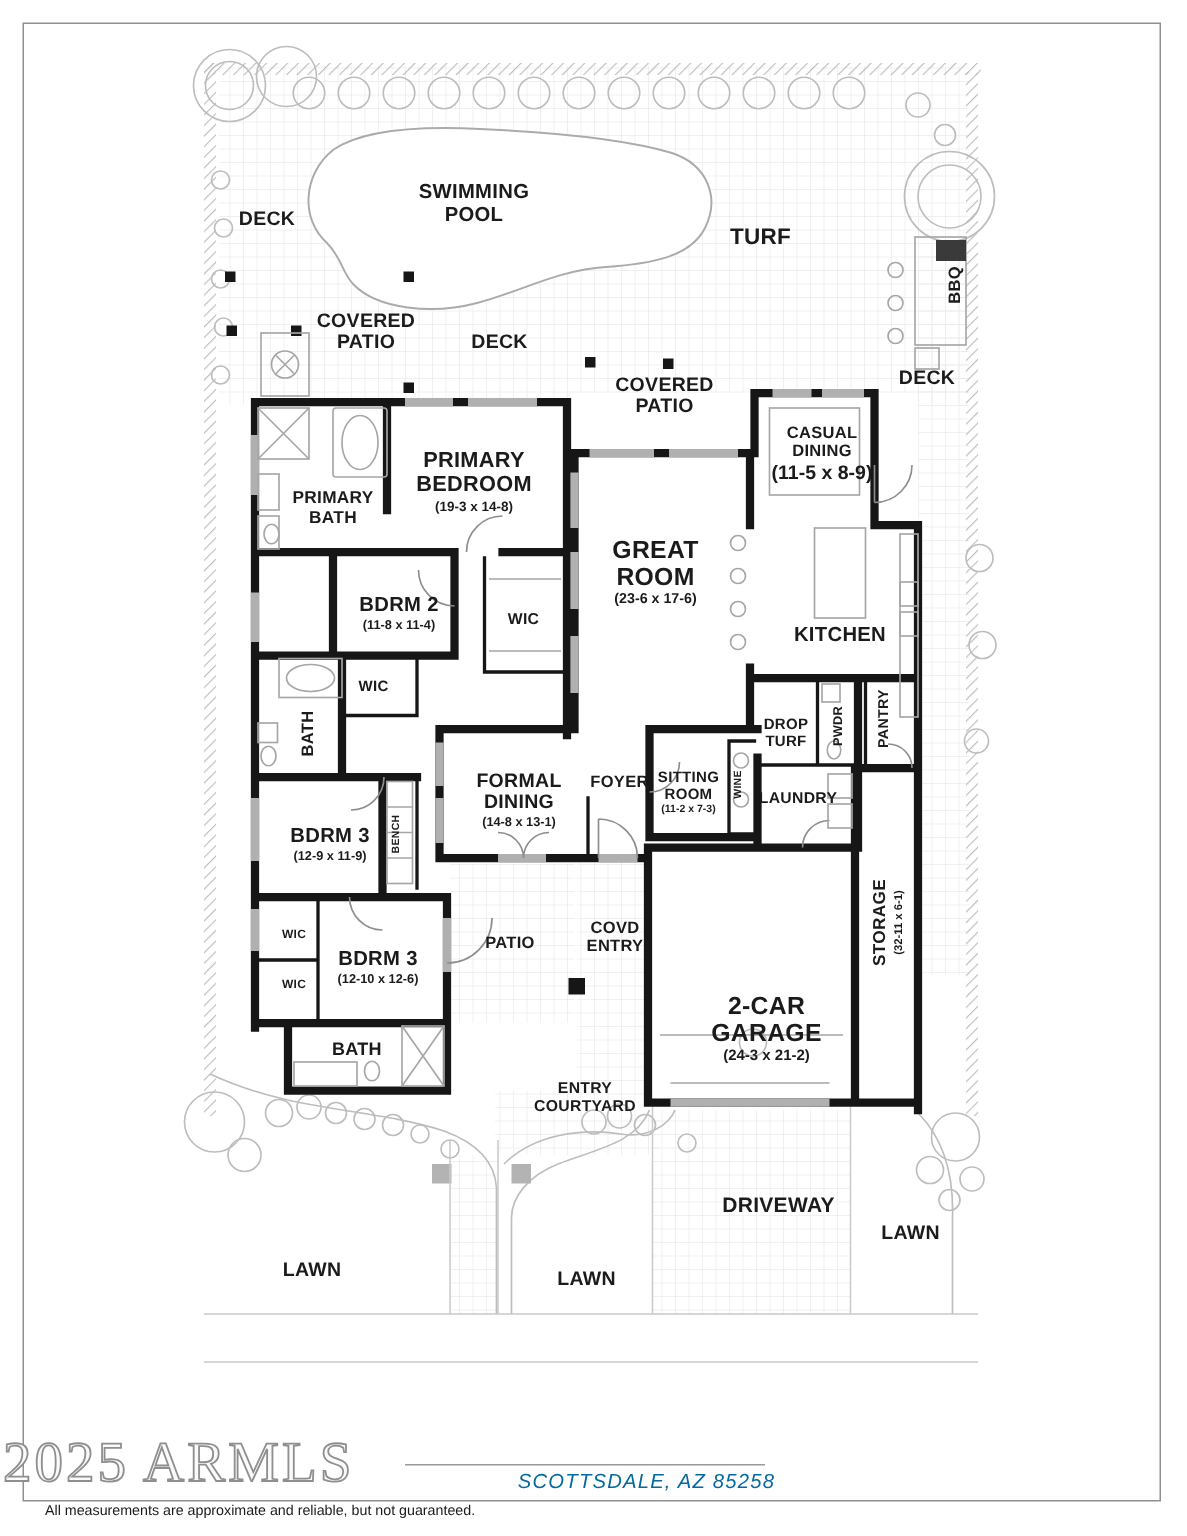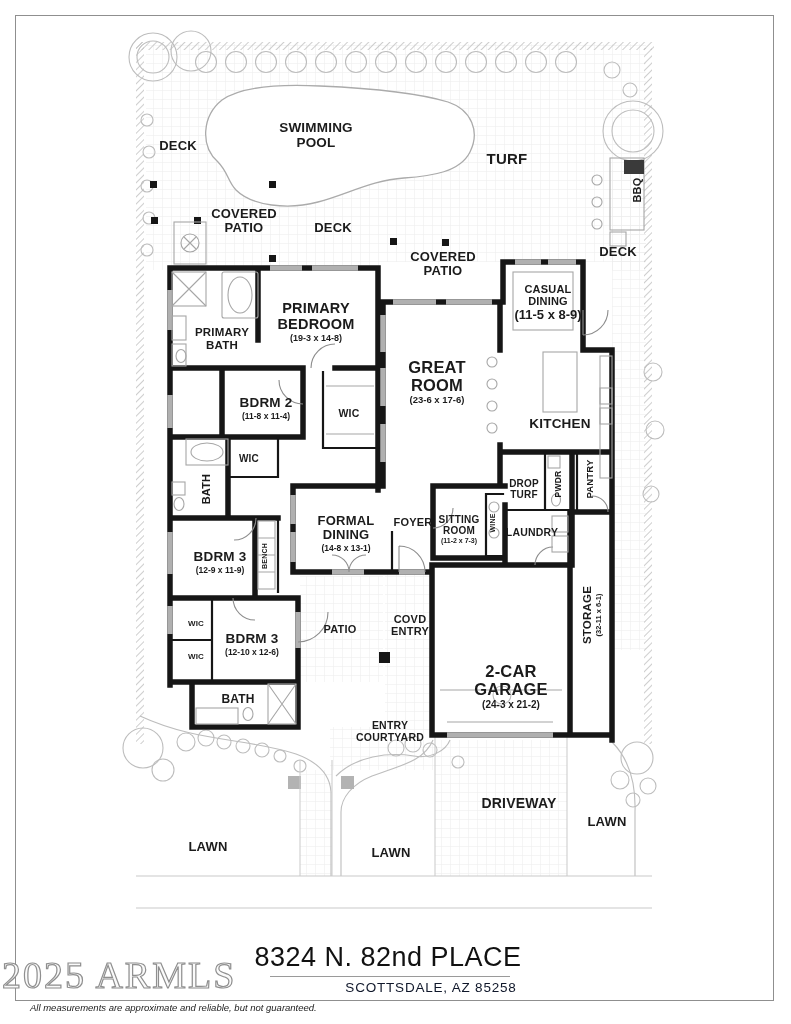--- a/index.html
+++ b/index.html
@@ -18,25 +18,25 @@
   .post{fill:var(--wall);}
   .labels{position:absolute;left:0;top:0;width:791px;height:1024px;pointer-events:none;}
   .room-label{position:absolute;text-align:center;color:#1b1b1b;font-weight:bold;
               line-height:1.1;letter-spacing:0.2px;white-space:nowrap;}
   .room-label .rname{white-space:pre-line;}
   .room-label .rdim{font-weight:bold;letter-spacing:0;margin-top:1px;}
   .address{position:absolute;left:388px;top:942px;transform:translateX(-50%);
            font-size:27px;font-weight:normal;color:#111;letter-spacing:0.5px;white-space:nowrap;}
   .address-rule{position:absolute;left:270px;top:976px;width:240px;border-top:1px solid #9a9a9a;}
   .city{position:absolute;left:431px;top:980px;transform:translateX(-50%);
-        font-size:13.5px;color:#0f172a;letter-spacing:0.8px;white-space:nowrap;}
+        font-size:13.5px;color:#0369a1;letter-spacing:0.8px;white-space:nowrap;font-style:italic;}
   .watermark{position:absolute;left:2px;top:953px;font-family:"Liberation Serif",serif;
              font-size:38px;letter-spacing:2px;color:#fafafa;
              -webkit-text-stroke:1.2px #8f8f8f;white-space:nowrap;}
-  .footer-left{position:absolute;left:30px;top:1002px;font-size:9.5px;font-style:italic;color:#1a1a1a;}
+  .footer-left{position:absolute;left:30px;top:1002px;font-size:9.5px;color:#1a1a1a;}
   .footer-right{position:absolute;right:12px;top:1002px;font-size:9.5px;font-style:italic;color:#1a1a1a;}
   .footer-right b{font-weight:bold;}
 </style>
 </head>
 <body>
 
 <div id="page" style="--wall: #161616; --window: #b0b0b0; --fixture: #a6a6a6; --landscape: #bdbdbd; --boundary: #bdbdbd;">
 
 <svg width="791" height="1024" viewBox="0 0 791 1024">
   <defs>
@@ -383,18 +383,17 @@
       <div class="room-label" style="left: 391px; top: 853px; font-size: 13px; transform: translate(-50%, -50%);">
         <div class="rname">LAWN</div>
       </div>
       <div class="room-label" style="left: 607px; top: 822px; font-size: 13px; transform: translate(-50%, -50%);">
         <div class="rname">LAWN</div>
       </div>
     </div>
 
 <div id="frame"></div>
 <div class="watermark">2025 ARMLS</div>
-<div class="address">8324 N. 82nd PLACE</div>
 <div class="address-rule"></div>
 <div class="city">SCOTTSDALE, AZ 85258</div>
 <div class="footer-left">All measurements are approximate and reliable, but not guaranteed.</div>
 
 </div>
 
 </body></html>

